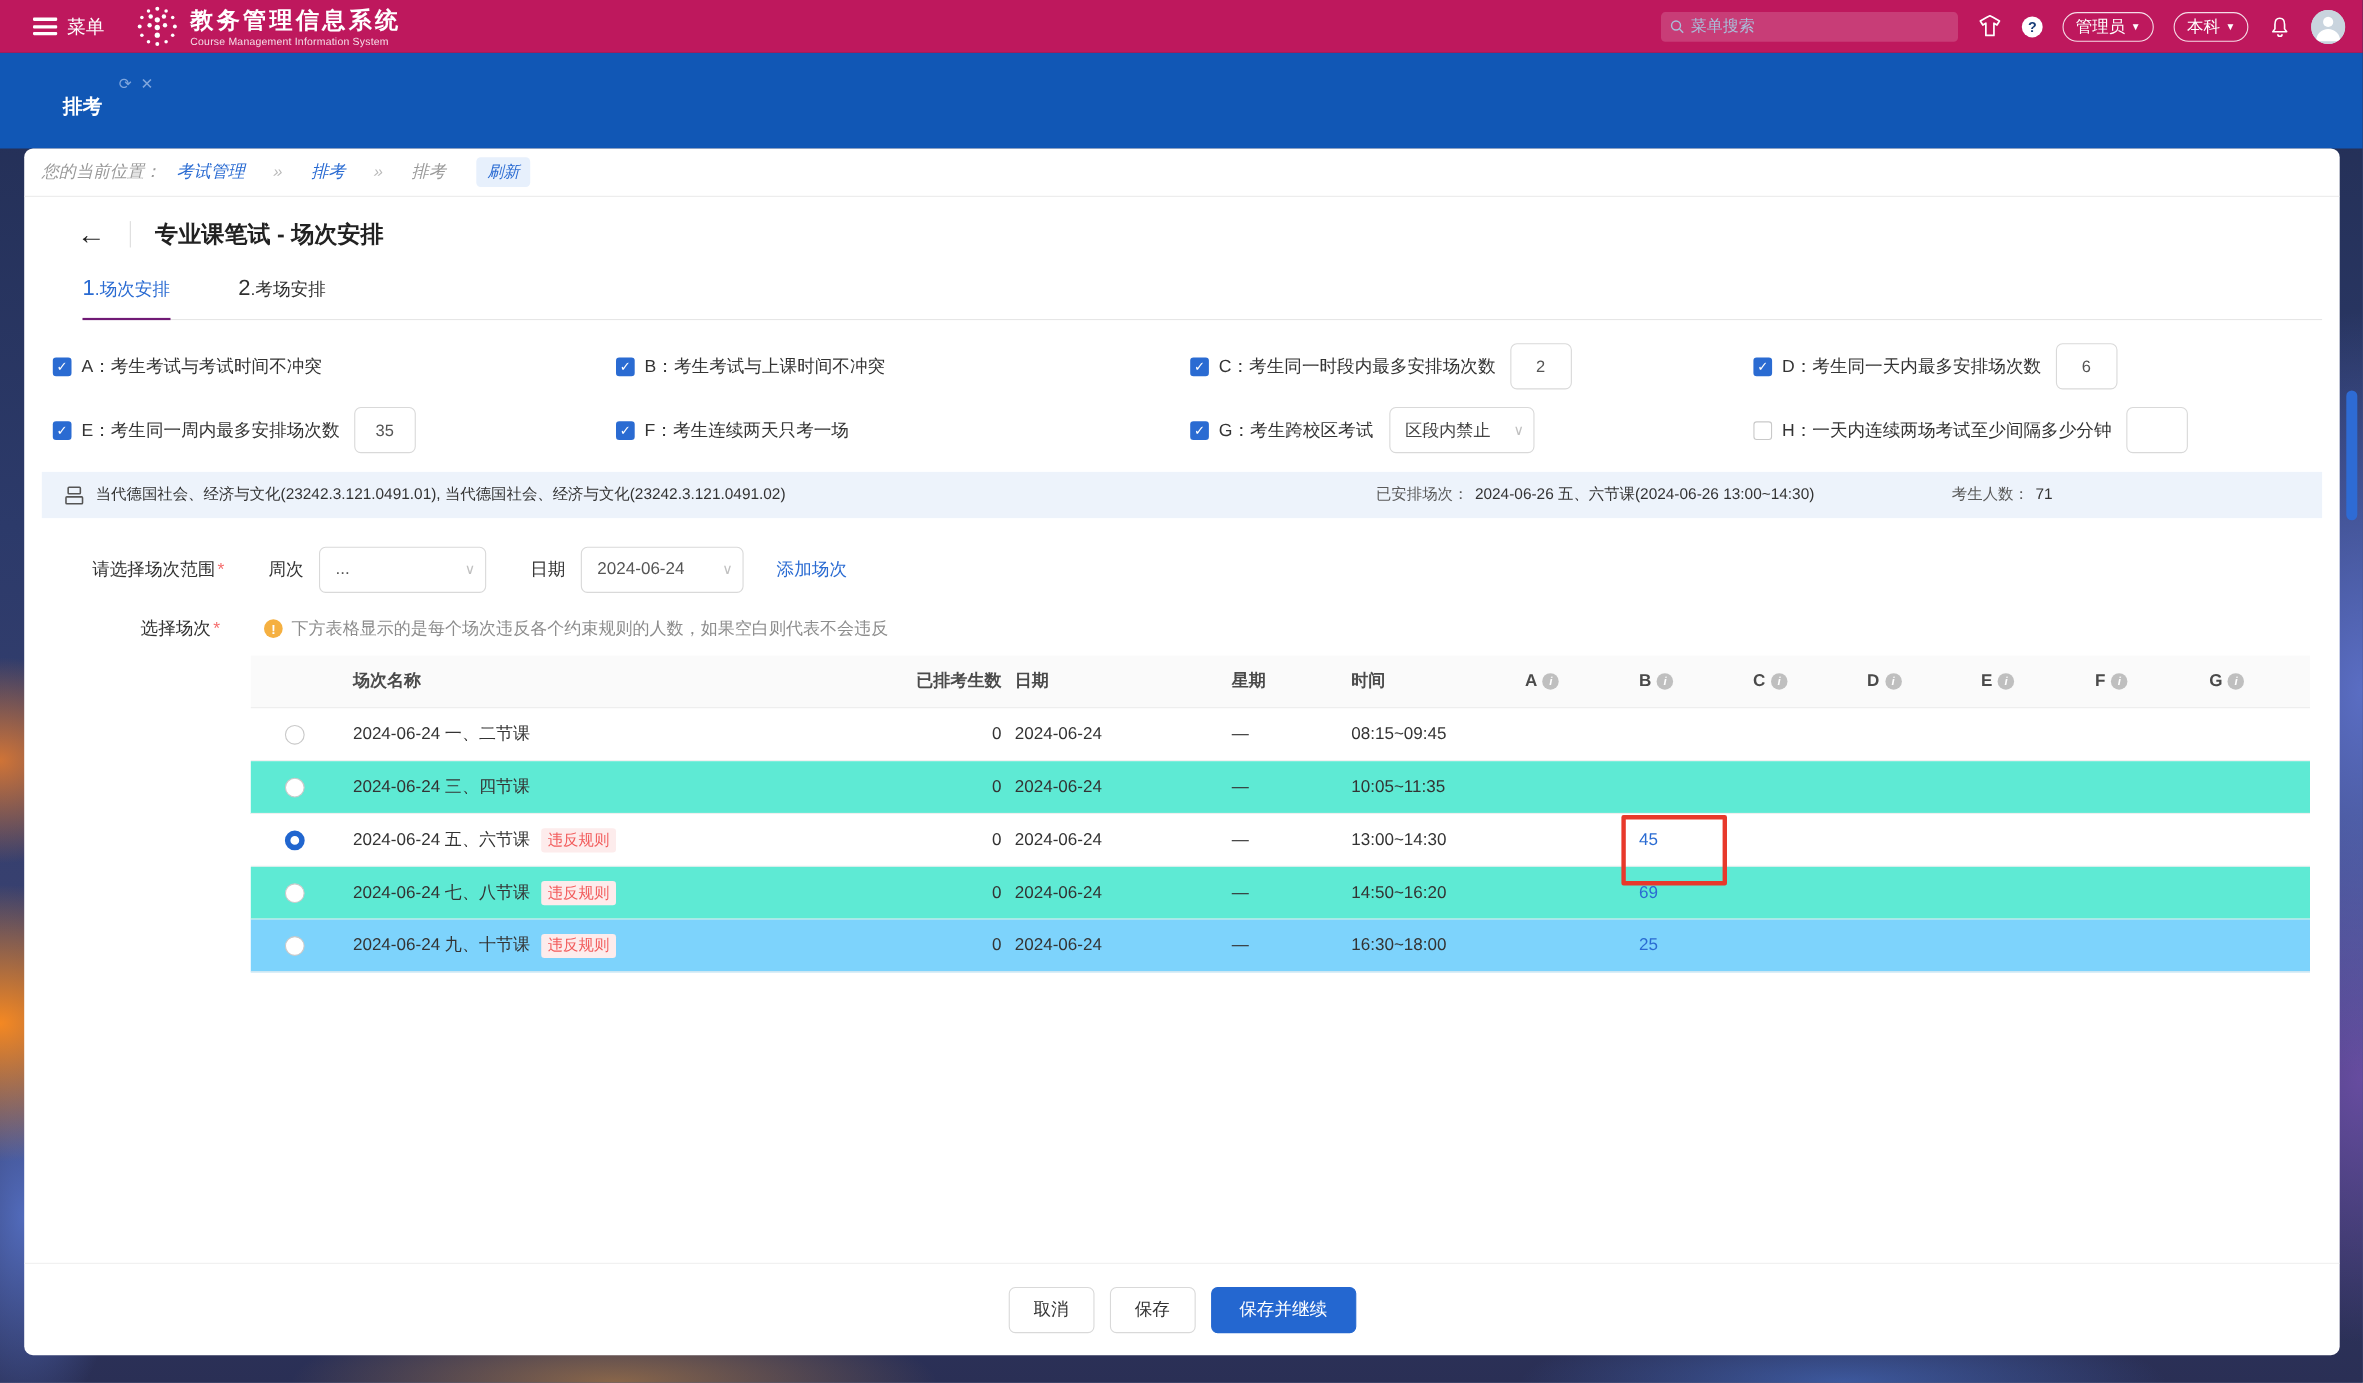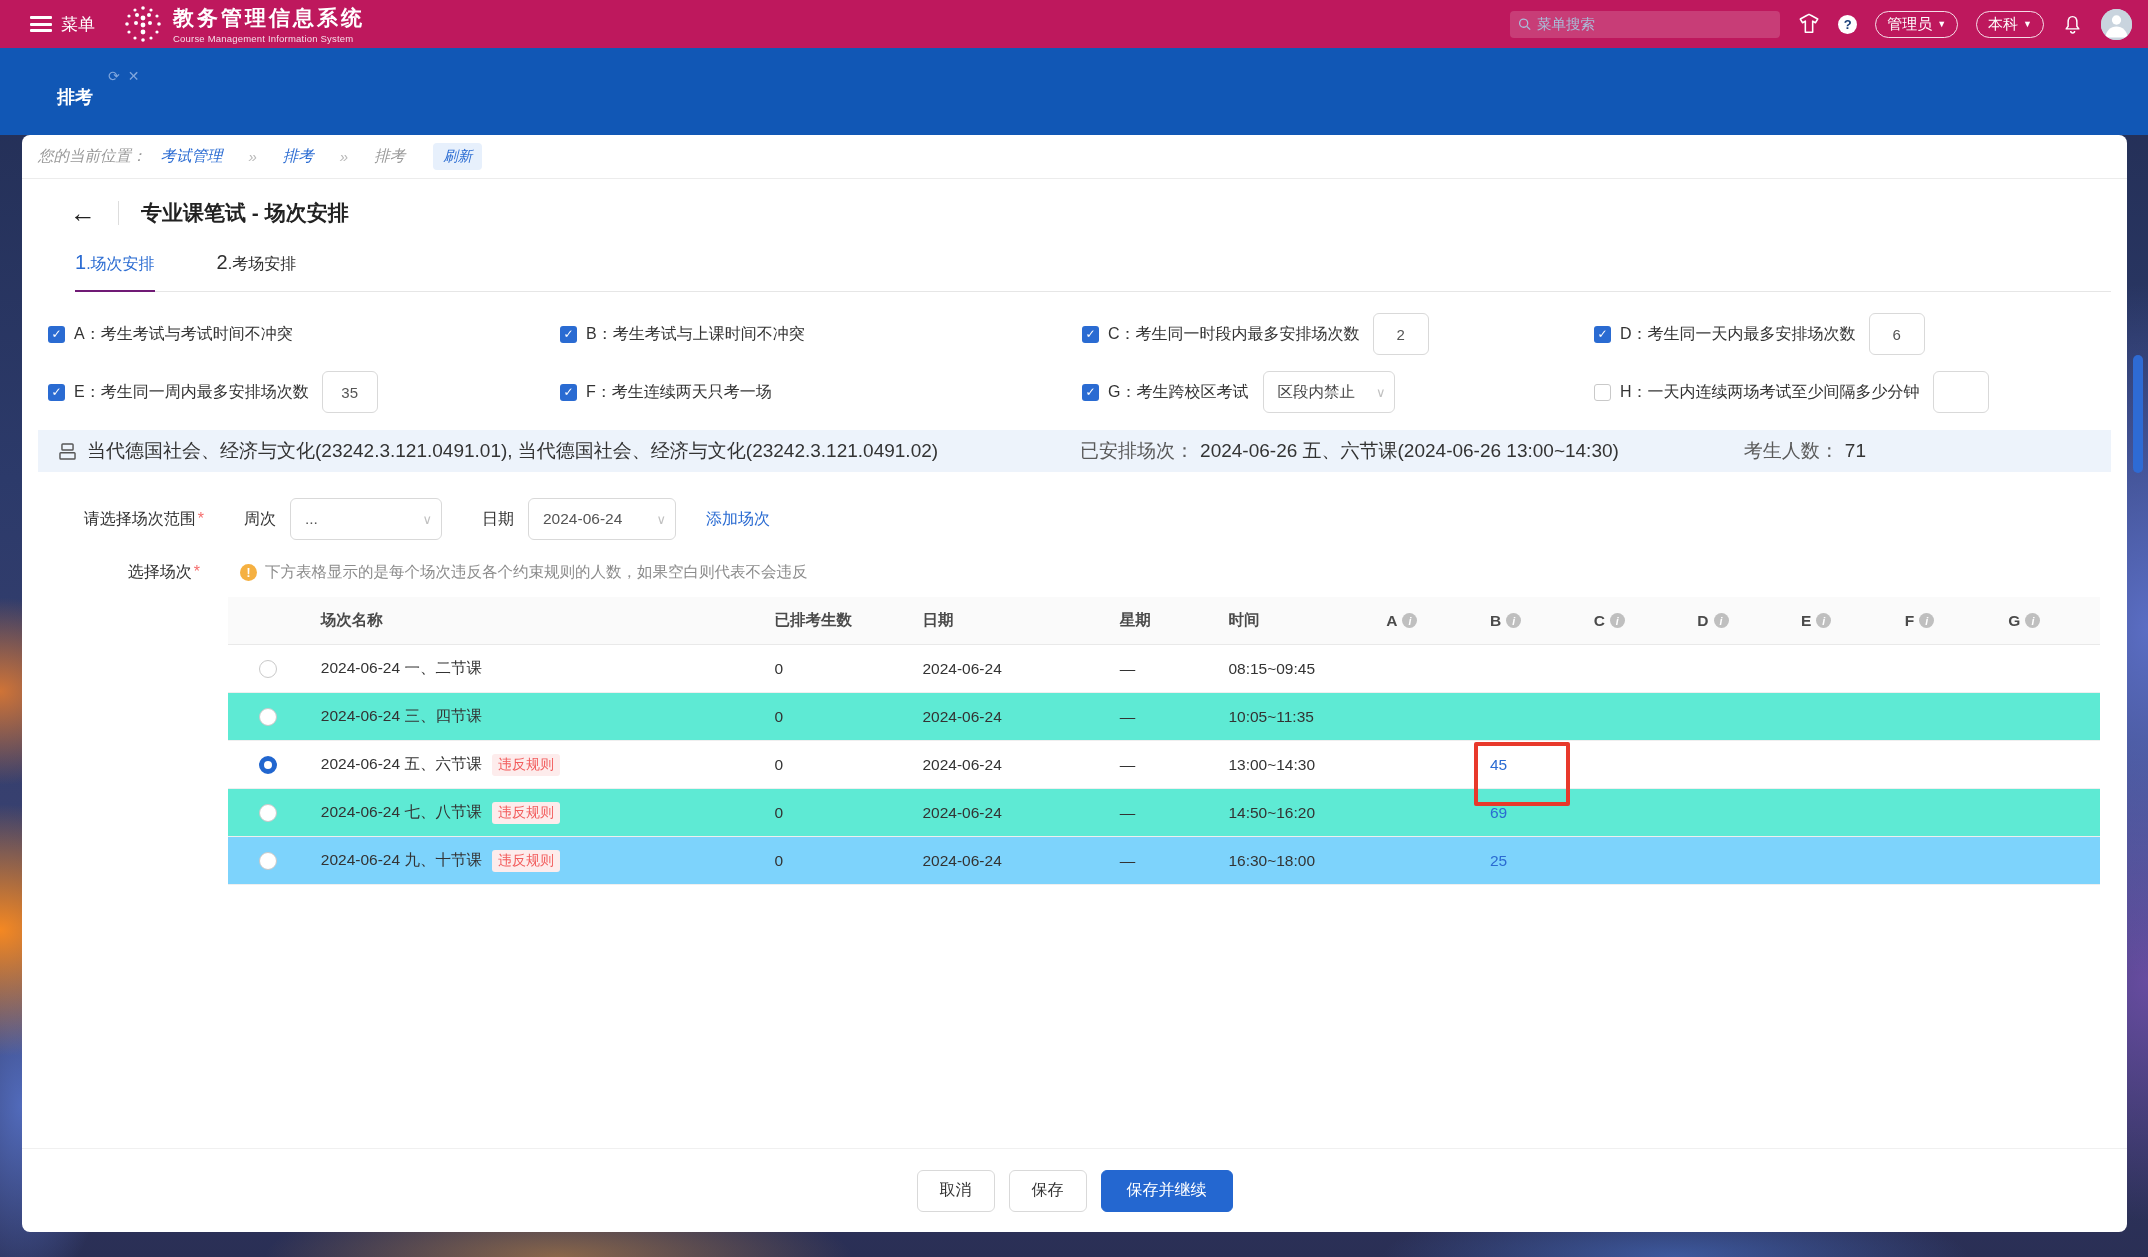--- a/index.html
+++ b/index.html
@@ -68,21 +68,21 @@
   .step.active { color:#2a6bd2; border-bottom:2px solid #701a75; margin-bottom:-1px; }
 
   .rules { display:grid; grid-template-columns:512px 522px 512px auto; row-gap:14px; padding:20px 16px 4px 26px; flex:none; }
   .rule { display:flex; align-items:center; gap:9px; font-size:16px; min-height:44px; }
   .cbx { width:17px; height:17px; border-radius:3px; background:#2a6bd2; color:#fff; font-size:12px; display:flex; align-items:center; justify-content:center; flex:none; cursor:pointer; }
   .cbx.off { background:#fff; border:1px solid #c9c9c9; color:transparent; }
   .num-input { width:56px; height:42px; border:1px solid #d9d9d9; border-radius:6px; text-align:center; font-size:15px; color:#555; outline:none; margin-left:4px; }
   .mini-select { position:relative; margin-left:6px; width:132px; height:42px; border:1px solid #d9d9d9; border-radius:6px; display:flex; align-items:center; padding:0 26px 0 13px; font-size:15.5px; color:#444; cursor:pointer; }
   .mini-select .chev, .sel .chev { position:absolute; right:9px; color:#c0c0c0; font-size:13px; }
 
-  .course-bar { margin:12px 16px 0 16px; height:42px; background:#edf3fb; display:flex; align-items:center; padding:0 20px; font-size:19px; flex:none; }
+  .course-bar { margin:12px 16px 0 16px; height:42px; background:#edf3fb; display:flex; align-items:center; padding:0 20px; font-size:14px; flex:none; }
   .course-names { margin-left:10px; color:#333; }
   .course-right { display:flex; margin-left:auto; margin-right:225px; gap:125px; }
   .kv .k { color:#5a5a5a; } .kv .v { color:#333; margin-left:6px; }
 
   .form-row { display:flex; align-items:center; padding-left:20px; margin-top:26px; flex:none; font-size:16px; }
   .form-label { width:162px; text-align:right; color:#333; }
   .req { color:#f56c6c; margin-left:2px; }
   .inline-label { margin-left:40px; color:#333; }
   .sel { position:relative; height:42px; border:1px solid #d9d9d9; border-radius:6px; display:flex; align-items:center; padding:0 28px 0 14px; font-size:15.5px; color:#555; margin-left:14px; cursor:pointer; background:#fff; }
   .sel.week { width:152px; } .sel.date { width:148px; }
@@ -94,21 +94,21 @@
 
   
   .table { margin:14px 16px 0 206px; width:1872px; font-size:15.5px; flex:none; }
   .trow { display:flex; align-items:center; height:48px; border-bottom:1px solid #efefef; background:#fff; }
   .trow.head { background:#fafafa; font-weight:bold; color:#4a4a4a; border-bottom:1px solid #e9e9e9; }
   .trow.stripe { background:#5eead4; }
   .trow.hoverbg { background:#7dd3fc; }
   .cell { padding-left:12px; overflow:visible; white-space:nowrap; }
   .c-radio { width:82px; display:flex; justify-content:center; padding-left:0; }
   .c-name { width:460px; display:flex; align-items:center; }
-  .c-count { width:150px; }
+  .c-count { width:150px;text-align:right; }
   .c-date { width:200px; }
   .c-week { width:110px; }
   .c-time { width:160px; }
   .c-rule { width:105px; position:relative; display:flex; align-items:center; }
   .head .c-rule { gap:5px; }
   .radio { width:18px; height:18px; border-radius:50%; border:1.5px solid #c9c9c9; background:#fff; cursor:pointer; }
   .radio.on { border:5.5px solid #2166cf; }
   .badge { margin-left:10px; color:#f25c5c; background:#fdecec; font-size:14px; padding:2px 6px; border-radius:3px; }
   .info-ico { width:15px; height:15px; border-radius:50%; background:#bfbfbf; color:#fff; font-size:10.5px; font-style:italic; font-weight:bold; display:flex; align-items:center; justify-content:center; }
   .vlink { color:#2a6bd2; cursor:pointer; }

